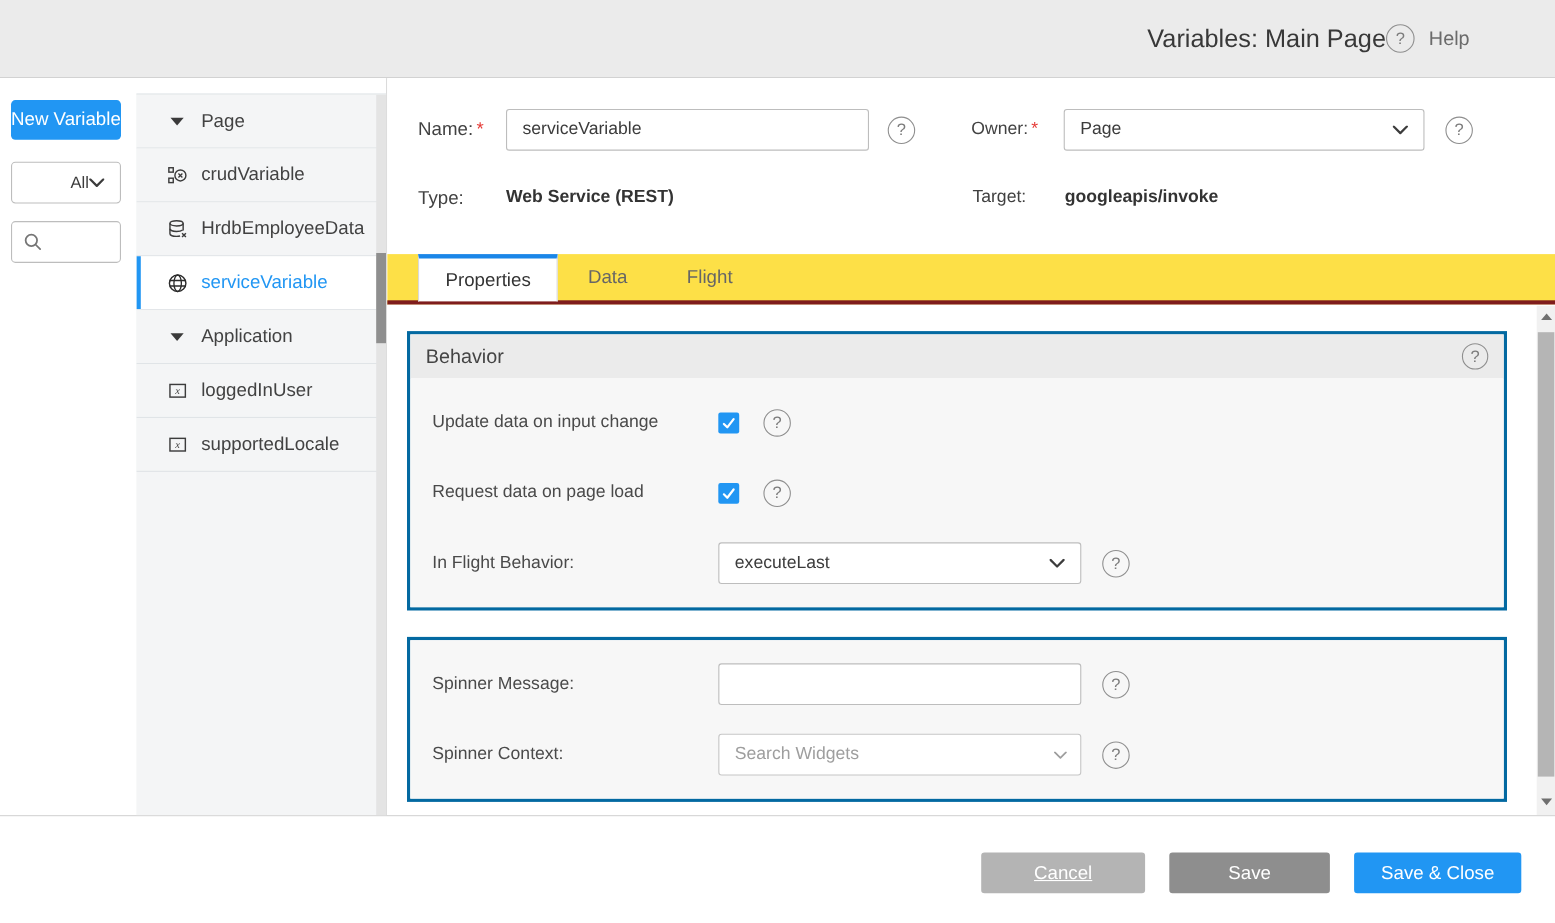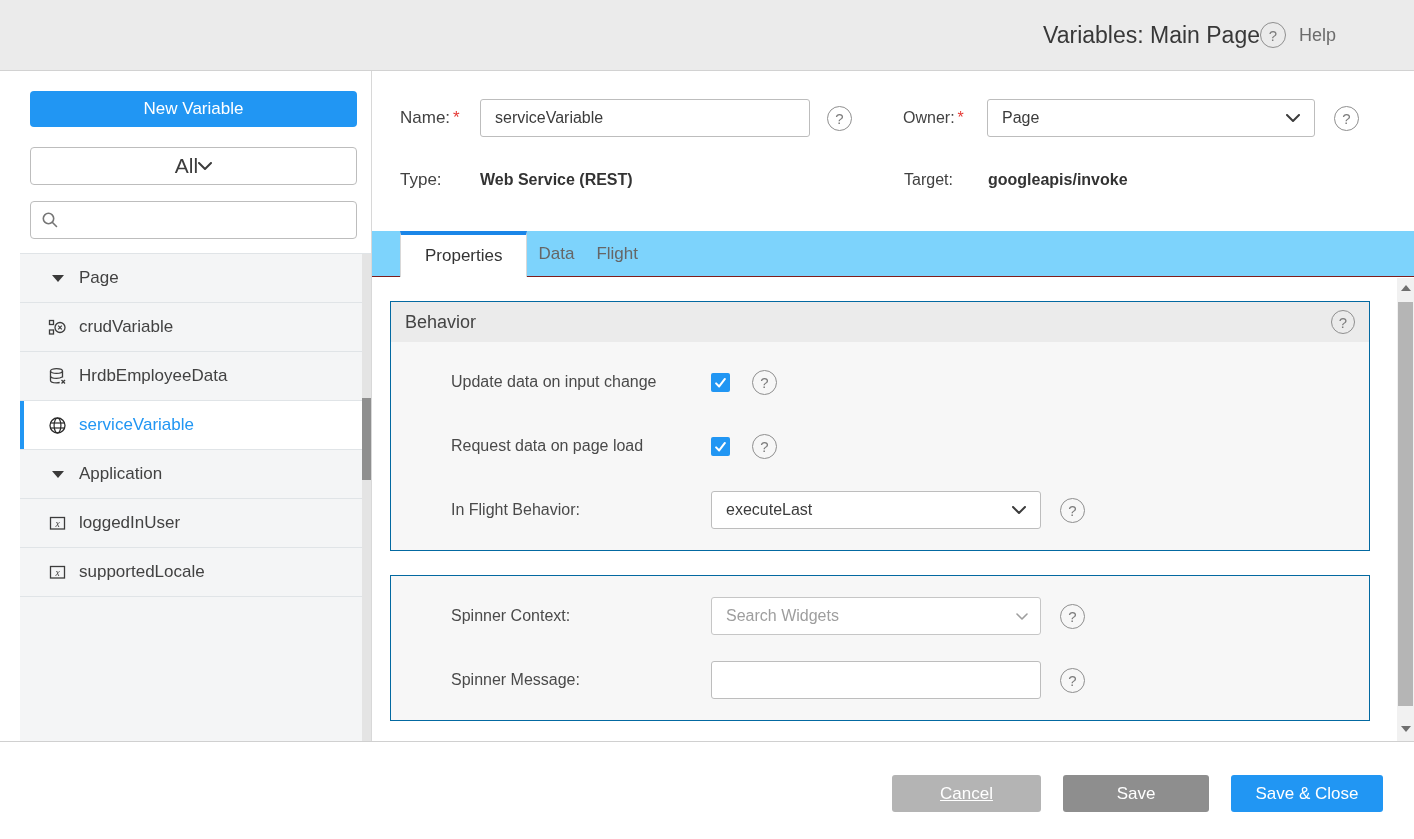--- a/index.html
+++ b/index.html
@@ -24,30 +24,30 @@
     display:inline-flex; align-items:center; justify-content:center;
     color:#7c7c7c; font-size:15px; flex:0 0 auto; background:transparent;
   }
   .qicon::before { content:"?"; }
   .qicon.small { width:25px; height:25px; }
 
   
   .app-body { display:flex; height:670px; }
 
   
-  .sidebar { width:352px; border-right:1px solid #d8d8d8; display:flex; flex-direction:column; background:#fff;margin-left:20px; }
+  .sidebar { width:352px; border-right:1px solid #d8d8d8; display:flex; flex-direction:row; background:#fff; }
   .sidebar-controls { padding:20px 14px 0 10px; }
   .new-var-btn {
     width:100%; height:36px; background:#2196f3; color:#fff; border:none;
     border-radius:4px; font-size:17px; font-family:inherit; cursor:pointer;
   }
   .filter-select {
     margin-top:20px; height:38px; border:1px solid #bdbdbd; border-radius:4px;
-    background:#fff; display:flex; align-items:center; justify-content:center;
-    padding:16px 14px; font-size:21px; color:#3c3c3c; cursor:pointer;
+    background:#fff; display:flex; align-items:center; justify-content:flex-end;
+    padding:16px 14px; font-size:15px; color:#3c3c3c; cursor:pointer;
   }
   .search-box {
     margin-top:16px; height:38px; border:1px solid #bdbdbd; border-radius:4px;
     background:#fff; display:flex; align-items:center; padding:0 10px; gap:9px;
   }
   .search-box input {
     border:none; outline:none; flex:1; font-size:16px; font-family:inherit; color:#3c3c3c; background:transparent;
   }
   .search-box input::placeholder { color:#9e9e9e; }
 
@@ -93,47 +93,47 @@
     display:flex; align-items:center; justify-content:space-between;
     padding:0 14px; font-size:16px; color:#3c3c3c; cursor:pointer;
   }
   .icon-gap1 { margin-left:17px; }
   .owner-label { width:84px; margin-left:51px; font-size:16px; color:#424242; }
   .icon-gap2 { margin-left:19px; }
   .col-val2 { width:328px; }
 
   
   .tabbar {
-    height:46px; background:#7dd3fc; border-bottom:1px solid #7f1d1d;
+    height:46px; background:#fde047; border-bottom:4px solid #7f1d1d;
     display:flex; align-items:stretch; padding-left:28px;
   }
   .tab {
-    display:flex; align-items:center; padding:0 11px; font-size:17px; color:#666; cursor:pointer;
+    display:flex; align-items:center; padding:0 27px; font-size:17px; color:#666; cursor:pointer;
   }
   .tab.active {
     background:#fff; color:#333; border-top:4px solid #1a86e8;
     border-left:1px solid #d8d8d8; border-right:1px solid #d8d8d8;
     margin-bottom:-1px; padding:0 24px;
   }
 
   
   .scroll-area {
     position:absolute; top:206px; left:0; right:0; bottom:0;
     overflow:hidden; background:#fff; padding:24px 44px 0 18px;
   }
-  .section { border:1px solid #0369a1; margin-bottom:24px; }
+  .section { border:3px solid #0369a1; margin-bottom:24px; }
   .section-header {
     height:40px; background:#ebebeb; display:flex; align-items:center;
     justify-content:space-between; padding:0 14px;
     font-size:18px; color:#444;
   }
   .section-header .qicon { width:24px; height:24px; }
   .section-body { background:#f7f7f7; padding:8px 0 8px 20px; }
   .prow { height:64px; display:flex; align-items:center; }
-  .plabel { width:260px; font-size:16px; color:#4a4a4a;margin-left:40px; }
+  .plabel { width:260px; font-size:16px; color:#4a4a4a; }
   .checkbox {
     width:19px; height:19px; border-radius:2px; background:#2196f3;
     display:inline-flex; align-items:center; justify-content:center; cursor:pointer;
   }
   .cb-gap { margin-left:22px; }
   .combo-wrap { position:relative; width:330px; }
   .combo-input {
     width:330px; height:38px; border:1px solid #c6c6c6; border-radius:3px;
     padding:0 34px 0 14px; font-size:16px; font-family:inherit; color:#3c3c3c;
     background:#fff; outline:none;
@@ -351,36 +351,36 @@
               </span>
             </div>
             <span class="qicon small icon-gap2"></span>
           </div>
         </div>
       </div>
 
       <div class="section">
         <div class="section-body">
           <div class="prow">
+            <span class="plabel">Spinner Message:</span>
+            <input class="text-input" type="text" style="">
+            <span class="qicon small icon-gap2"></span>
+          </div>
+          <div class="prow">
             <span class="plabel">Spinner Context:</span>
             <div class="combo-wrap">
               <input class="combo-input" type="text" placeholder="Search Widgets" style="">
               <span class="combo-chev">
                 <svg width="12" height="8" viewBox="0 0 12 8">
                     <polyline points="1,1 6,6 11,1" fill="none" stroke="#9e9e9e" stroke-width="1.6" stroke-linecap="round" stroke-linejoin="round"></polyline>
                   </svg>
               </span>
             </div>
             <span class="qicon small icon-gap2"></span>
           </div>
-          <div class="prow">
-            <span class="plabel">Spinner Message:</span>
-            <input class="text-input" type="text" style="">
-            <span class="qicon small icon-gap2"></span>
-          </div>
         </div>
       </div>
 
     </div>
 
     <div class="vscroll">
       <div class="vs-btn vs-up">
           <span class="vs-arrow-up"></span>
         </div>
       <div class="vs-thumb"></div>

